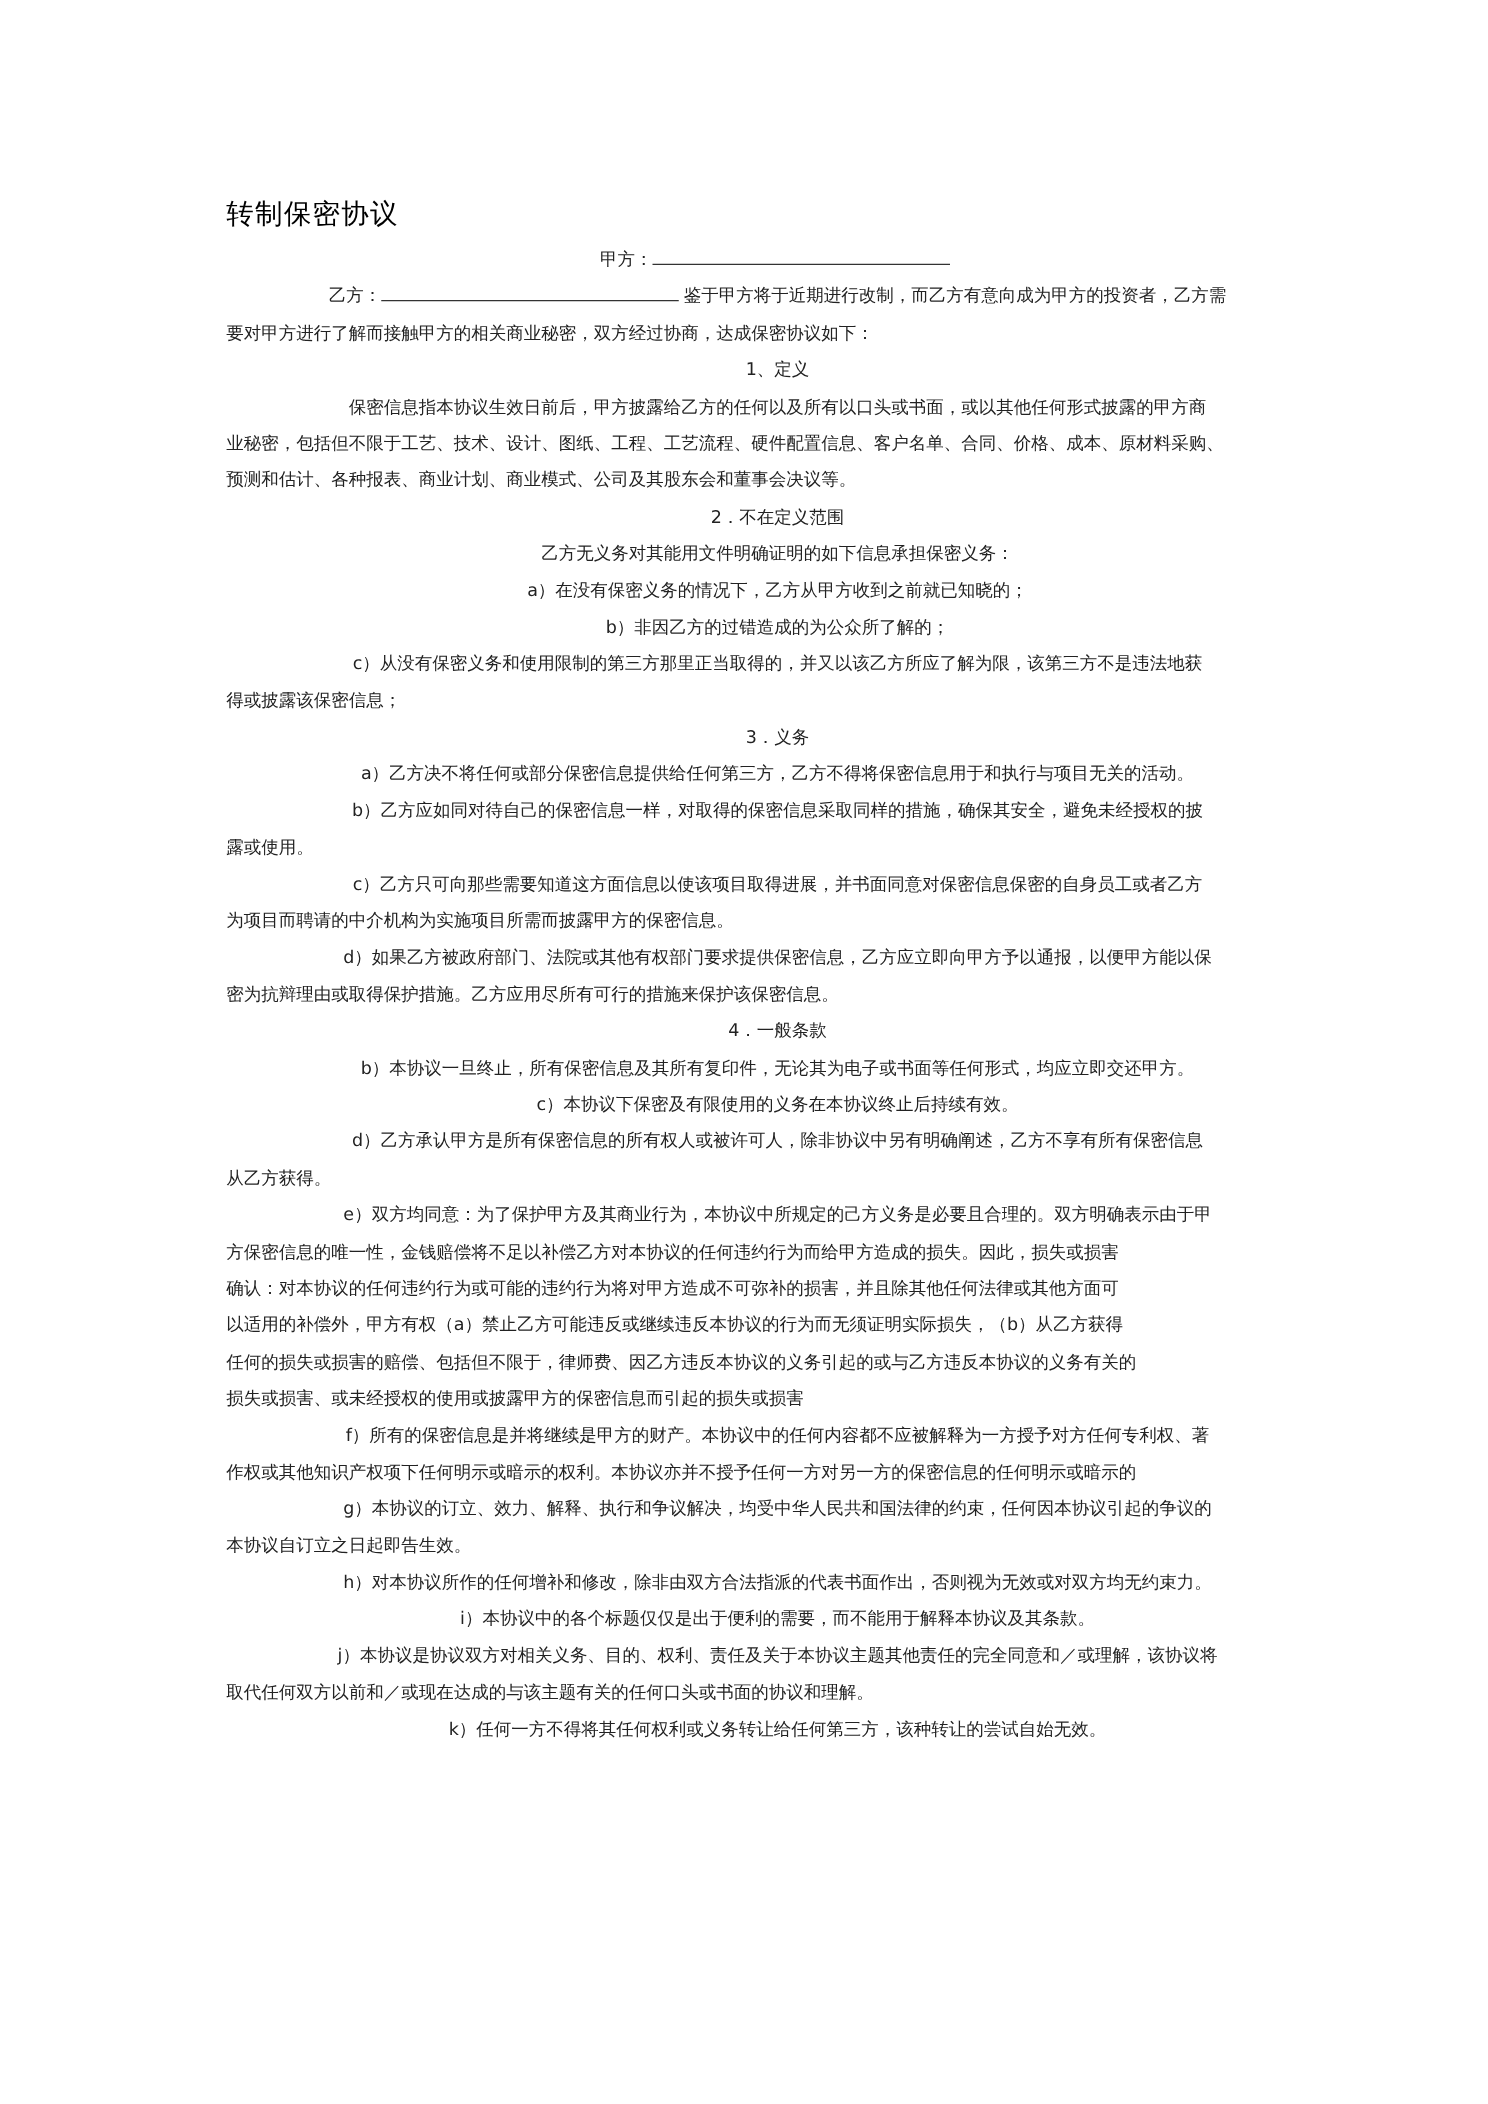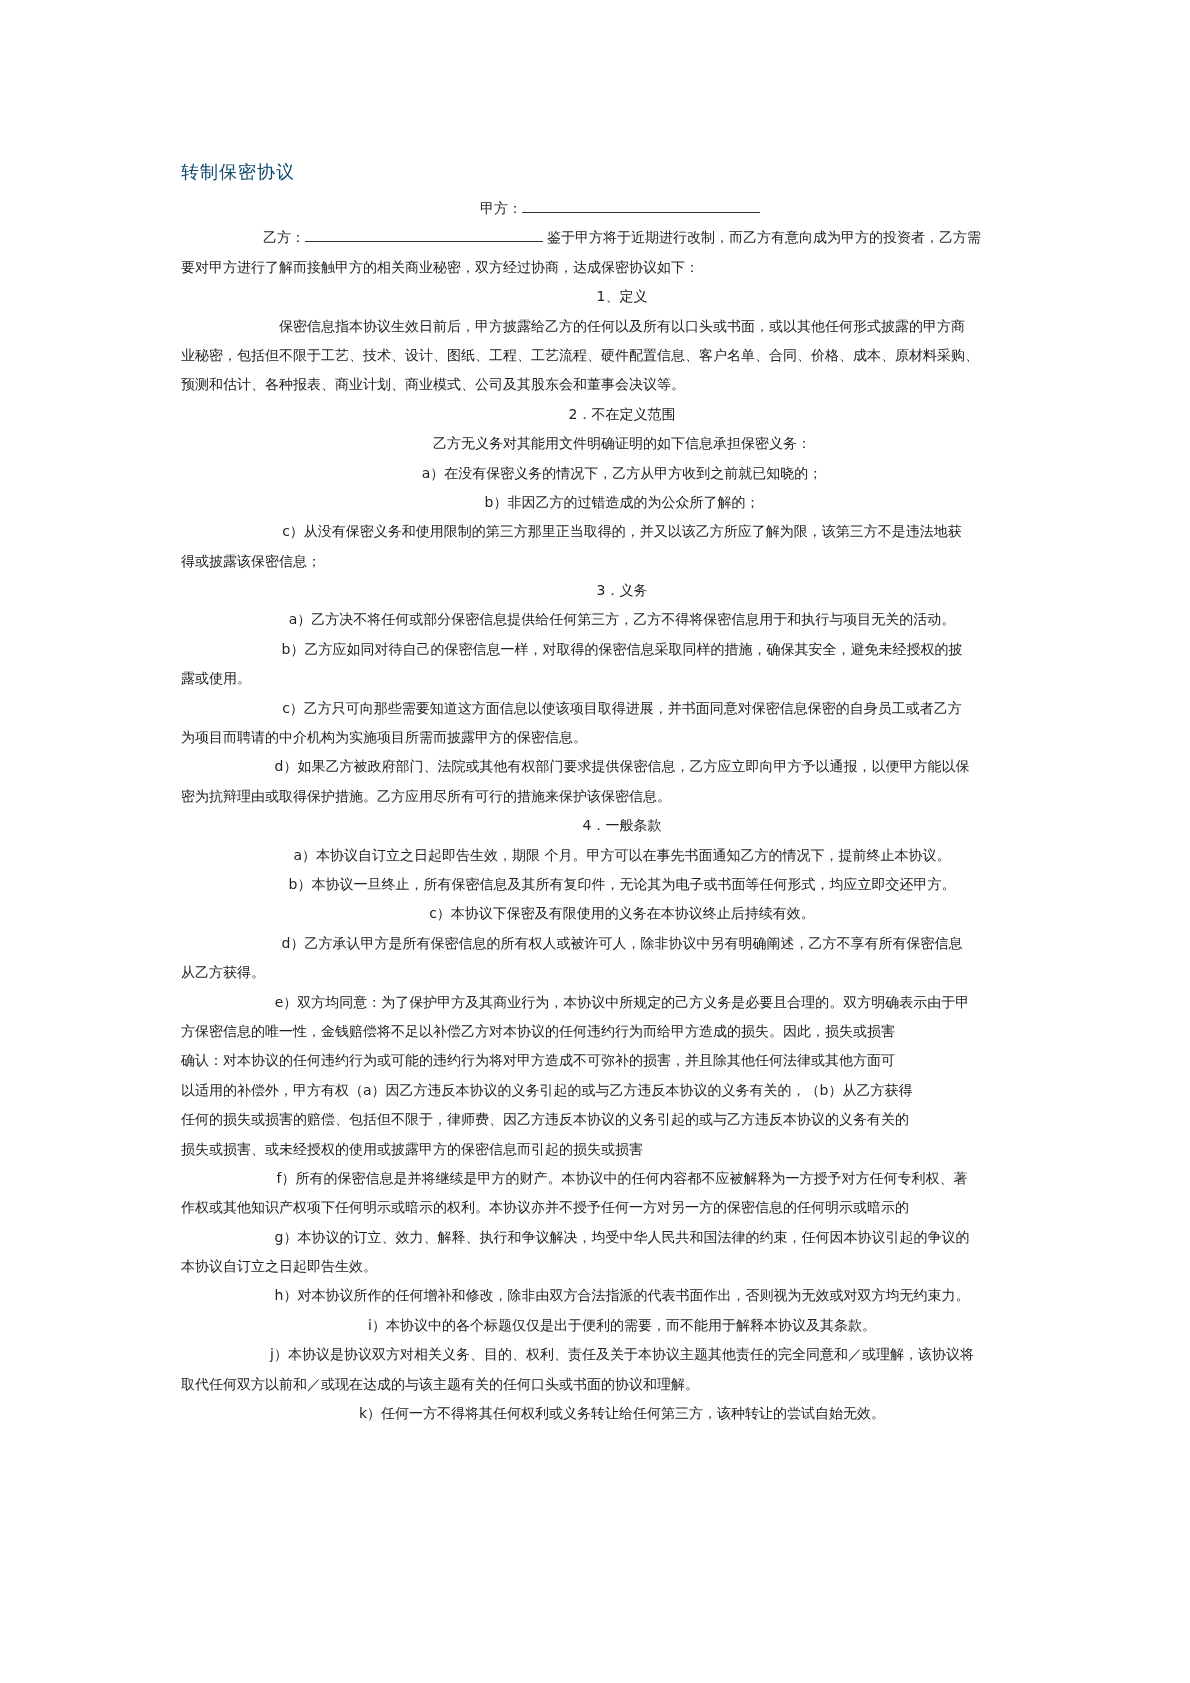--- a/index.html
+++ b/index.html
@@ -15,22 +15,22 @@
       font-family: "DejaVu Sans", "Liberation Sans", sans-serif;
       color: #222222;
     }
     .page {
       position: absolute;
       left: 181px;
       top: 150px;
       width: 840px;
     }
     .doc-title {
-      font-size: 18px;
-      color: #0c4a6e;
+      font-size: 22px;
+      color: #000000;
       height: 44px;
       line-height: 44px;
       letter-spacing: 1px;
       margin: 0;
       font-weight: normal;
     }
     .line {
       font-size: 14px;
       line-height: 29.4px;
       height: 29.4px;
@@ -76,29 +76,28 @@
   <div class="line indent">3．义务</div>
   <div class="line indent">a）乙方决不将任何或部分保密信息提供给任何第三方，乙方不得将保密信息用于和执行与项目无关的活动。</div>
   <div class="line indent">b）乙方应如同对待自己的保密信息一样，对取得的保密信息采取同样的措施，确保其安全，避免未经授权的披</div>
   <div class="line">露或使用。</div>
   <div class="line indent">c）乙方只可向那些需要知道这方面信息以使该项目取得进展，并书面同意对保密信息保密的自身员工或者乙方</div>
   <div class="line">为项目而聘请的中介机构为实施项目所需而披露甲方的保密信息。</div>
   <div class="line indent">d）如果乙方被政府部门、法院或其他有权部门要求提供保密信息，乙方应立即向甲方予以通报，以便甲方能以保</div>
   <div class="line">密为抗辩理由或取得保护措施。乙方应用尽所有可行的措施来保护该保密信息。</div>
 
   <div class="line indent">4．一般条款</div>
-  <div class="line indent">a）本协议自订立之日起即告生效，期限 个月。甲方可以在事先书面通知乙方的情况下，提前终止本协议。</div>
   <div class="line indent">b）本协议一旦终止，所有保密信息及其所有复印件，无论其为电子或书面等任何形式，均应立即交还甲方。</div>
   <div class="line indent">c）本协议下保密及有限使用的义务在本协议终止后持续有效。</div>
   <div class="line indent">d）乙方承认甲方是所有保密信息的所有权人或被许可人，除非协议中另有明确阐述，乙方不享有所有保密信息</div>
   <div class="line">从乙方获得。</div>
   <div class="line indent">e）双方均同意：为了保护甲方及其商业行为，本协议中所规定的己方义务是必要且合理的。双方明确表示由于甲</div>
   <div class="line">方保密信息的唯一性，金钱赔偿将不足以补偿乙方对本协议的任何违约行为而给甲方造成的损失。因此，损失或损害</div>
   <div class="line">确认：对本协议的任何违约行为或可能的违约行为将对甲方造成不可弥补的损害，并且除其他任何法律或其他方面可</div>
-  <div class="line">以适用的补偿外，甲方有权（a）因乙方违反本协议的义务引起的或与乙方违反本协议的义务有关的，（b）从乙方获得</div>
+  <div class="line">以适用的补偿外，甲方有权（a）禁止乙方可能违反或继续违反本协议的行为而无须证明实际损失，（b）从乙方获得</div>
   <div class="line">任何的损失或损害的赔偿、包括但不限于，律师费、因乙方违反本协议的义务引起的或与乙方违反本协议的义务有关的</div>
   <div class="line">损失或损害、或未经授权的使用或披露甲方的保密信息而引起的损失或损害</div>
   <div class="line indent">f）所有的保密信息是并将继续是甲方的财产。本协议中的任何内容都不应被解释为一方授予对方任何专利权、著</div>
   <div class="line">作权或其他知识产权项下任何明示或暗示的权利。本协议亦并不授予任何一方对另一方的保密信息的任何明示或暗示的</div>
   <div class="line indent">g）本协议的订立、效力、解释、执行和争议解决，均受中华人民共和国法律的约束，任何因本协议引起的争议的</div>
   <div class="line">本协议自订立之日起即告生效。</div>
   <div class="line indent">h）对本协议所作的任何增补和修改，除非由双方合法指派的代表书面作出，否则视为无效或对双方均无约束力。</div>
   <div class="line indent">i）本协议中的各个标题仅仅是出于便利的需要，而不能用于解释本协议及其条款。</div>
   <div class="line indent">j）本协议是协议双方对相关义务、目的、权利、责任及关于本协议主题其他责任的完全同意和／或理解，该协议将</div>
   <div class="line">取代任何双方以前和／或现在达成的与该主题有关的任何口头或书面的协议和理解。</div>

